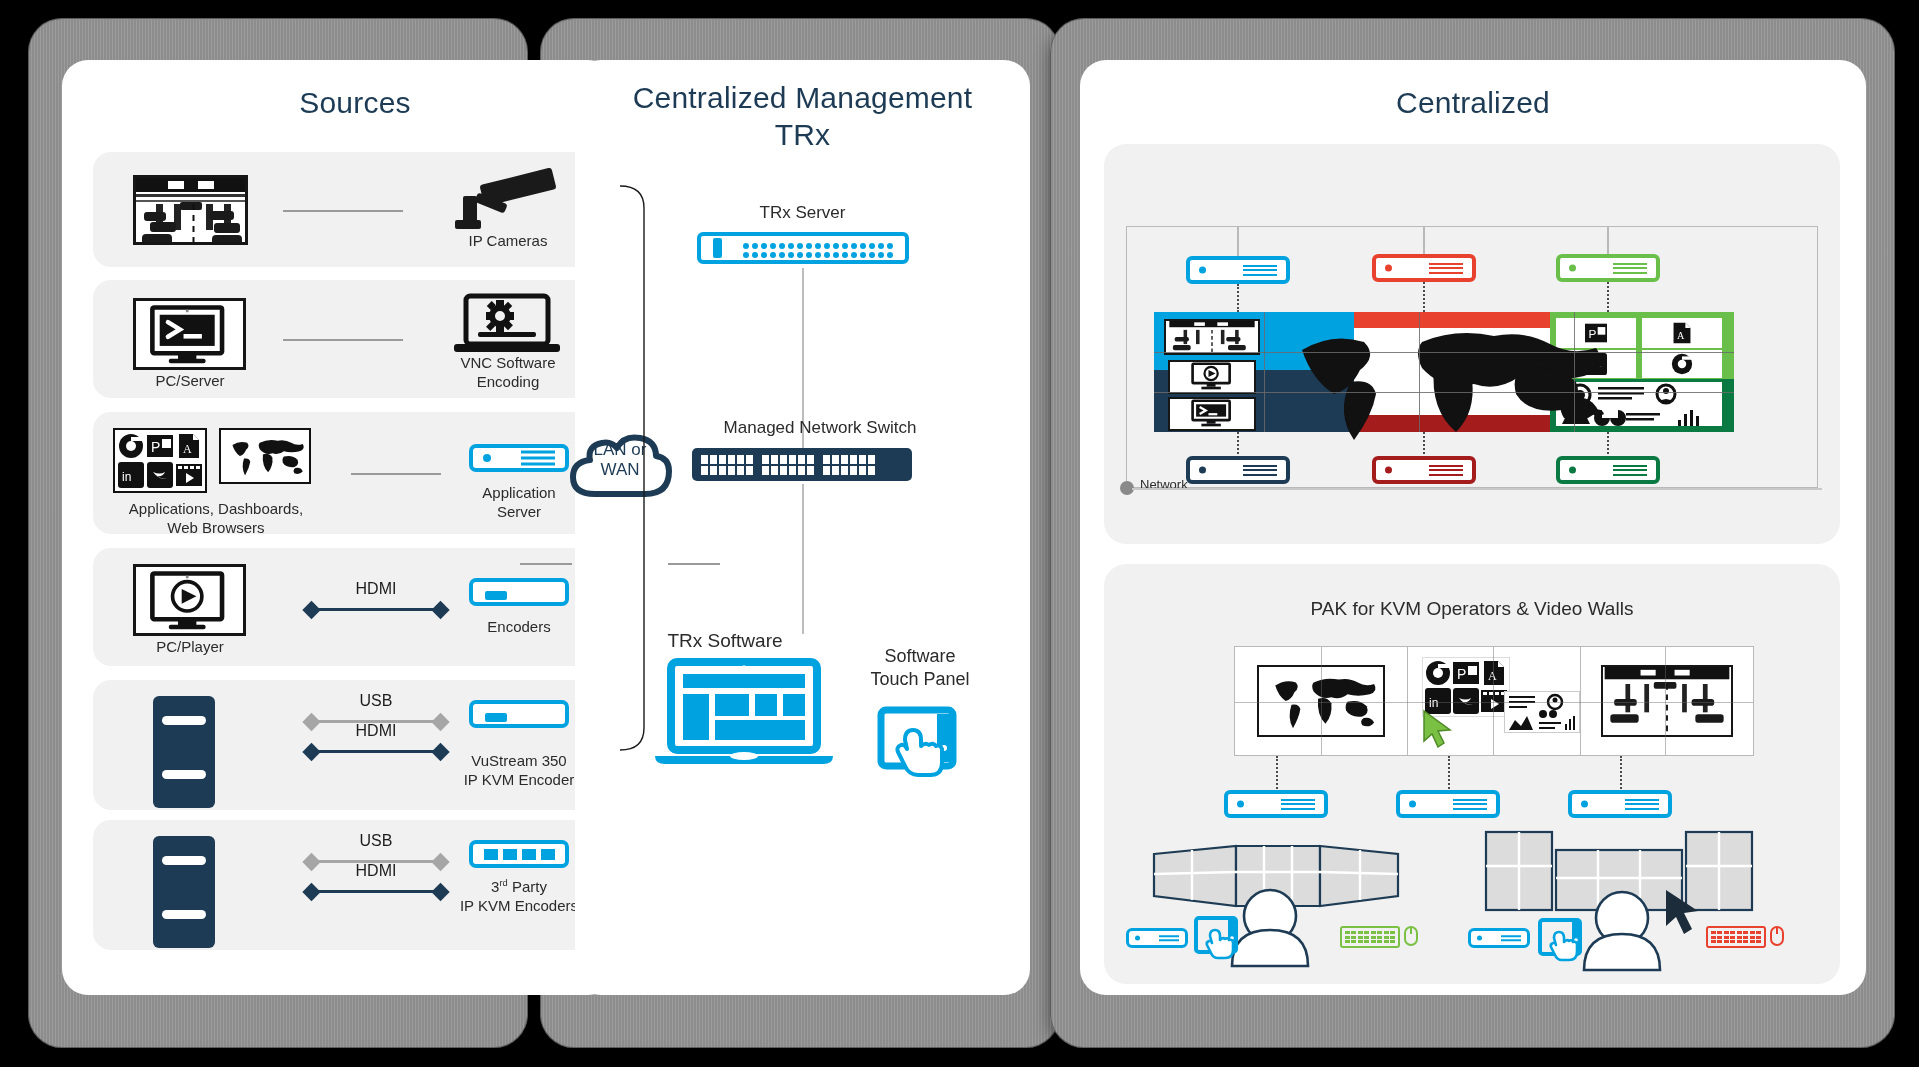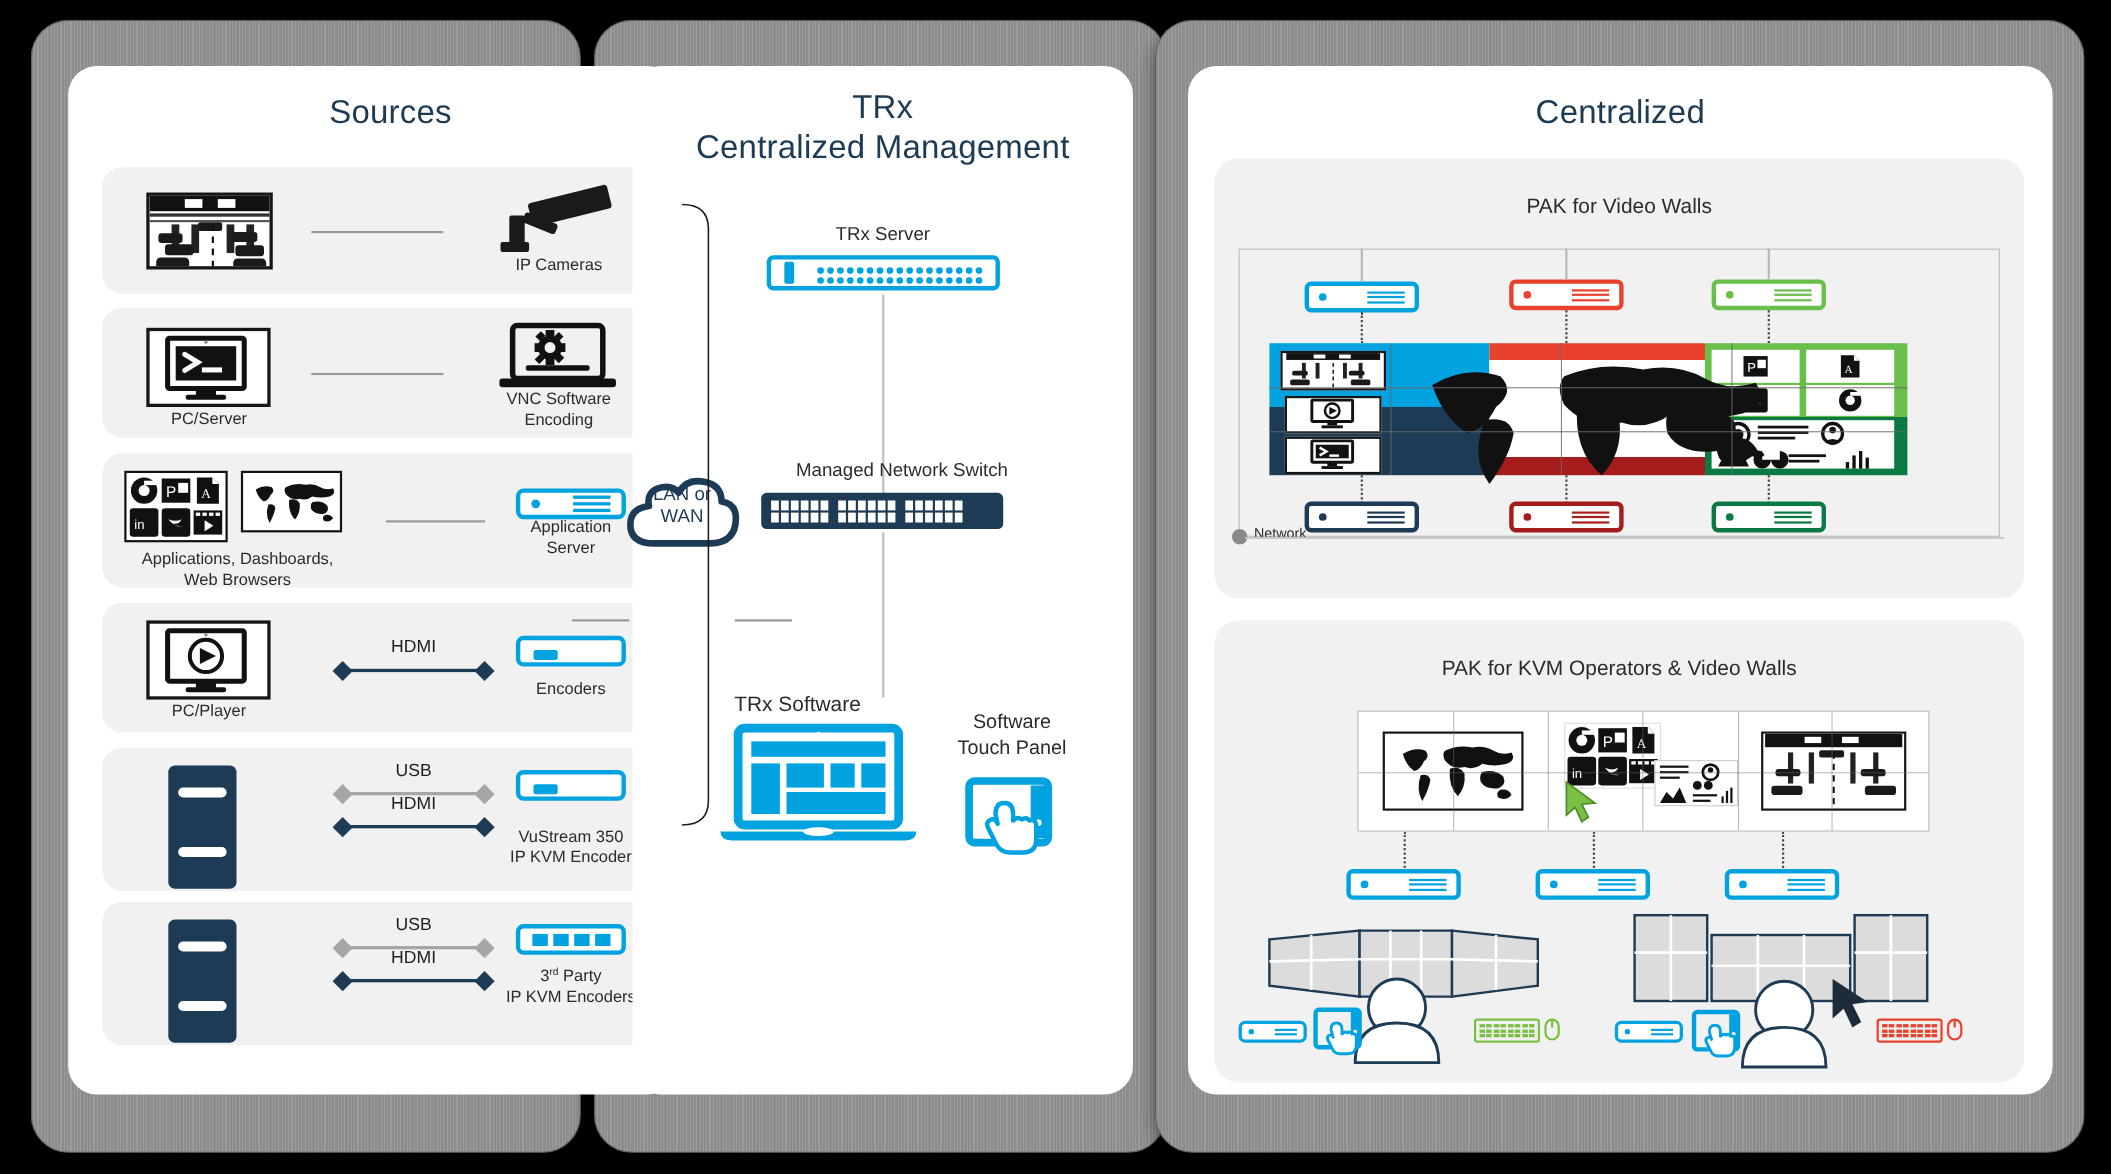--- a/index.html
+++ b/index.html
@@ -315,21 +315,21 @@
       </div>
       <div class="plainline" style="left:258px; top:50%; width:90px;"></div>
       <div class="appliance" style="position:absolute; left:376px; top:32px; width:100px; height:28px;">
         <span class="dot"></span>
         <span class="bars">
             <i style="width:34px"></i>
             <i style="width:34px"></i>
             <i style="width:34px"></i>
           </span>
       </div>
-      <div class="dst-cap" style="left:331px; top:59px;">
+      <div class="dst-cap" style="left:331px; top:72px;">
         <div>Application</div>
         <div>Server</div>
       </div>
     </div>
 
     <div class="src-row" style="top:488px; height:118px;">
       <div class="mon" style="position:absolute; left:40px; top:16px; width:113px; height:72px;">
         <svg viewBox="0 0 113 72" width="107" height="66">
           <rect x="16" y="7" width="76" height="50" rx="2" fill="none" stroke="#111" stroke-width="5"></rect>
           <circle cx="54" cy="32" r="16" fill="none" stroke="#111" stroke-width="4"></circle>
@@ -400,22 +400,22 @@
         <div><span>3<sup style="font-size:.62em">rd</sup> Party</span></div>
         <div>IP KVM Encoders</div>
       </div>
     </div>
   </div>
 
   <div class="card" style="left:575px; top:60px; width:455px; height:935px;"></div>
 
   <div style="position:absolute; left:575px; top:60px; width:455px; height:935px;">
     <div class="col-title two-line" style="top:20px;">
+      <div>Centralized Management</div>
       <div>TRx</div>
-      <div>Centralized Management</div>
     </div>
 
     <div style="position:absolute; top:143px; width:100%; text-align:center; font-size:17px; color:#2b2b2b;">TRx Server</div>
     <div class="trxsrv" style="position:absolute; left:122px; top:172px; width:212px; height:32px;">
       <span class="handle"></span>
       <div class="portgrid" style="left:42px; top:7px; grid-template-columns:repeat(17, 6px); grid-auto-rows:6px;">
         <span></span>
           <span></span>
           <span></span>
           <span></span>
@@ -560,21 +560,20 @@
   <div class="hline" style="left:1256px; top:760px; width:80px;"></div>
   <div class="vline" style="left:1256px; top:360px; height:400px; background:#9a9a9a; width:1.5px;"></div>
   <div class="netdot" style="left:1300px; top:753px;"></div>
 
   <div class="card" style="left:1080px; top:60px; width:786px; height:935px;"></div>
 
   <div style="position:absolute; left:1080px; top:60px; width:786px; height:935px;">
     <div class="col-title" style="top:26px;">Centralized</div>
 
     <div class="dst-panel" style="left:24px; top:84px; width:736px; height:400px;">
-      <div class="dst-panel-title" style="top:34px;">PAK for Video Walls</div>
 
       <div style="position:absolute; left:22px; top:82px; width:692px; height:262px; border:1.5px solid #b9b9b9;"></div>
 
       <div class="pill" style="position:absolute; left:82px; top:112px; width:104px; height:28px; border:4px solid #00a3e0;">
         <span class="pdot" style="background:#00a3e0;"></span>
         <span class="plines">
             <i style="width:34px;background:#00a3e0"></i>
             <i style="width:34px;background:#00a3e0"></i>
             <i style="width:34px;background:#00a3e0"></i>
           </span>

